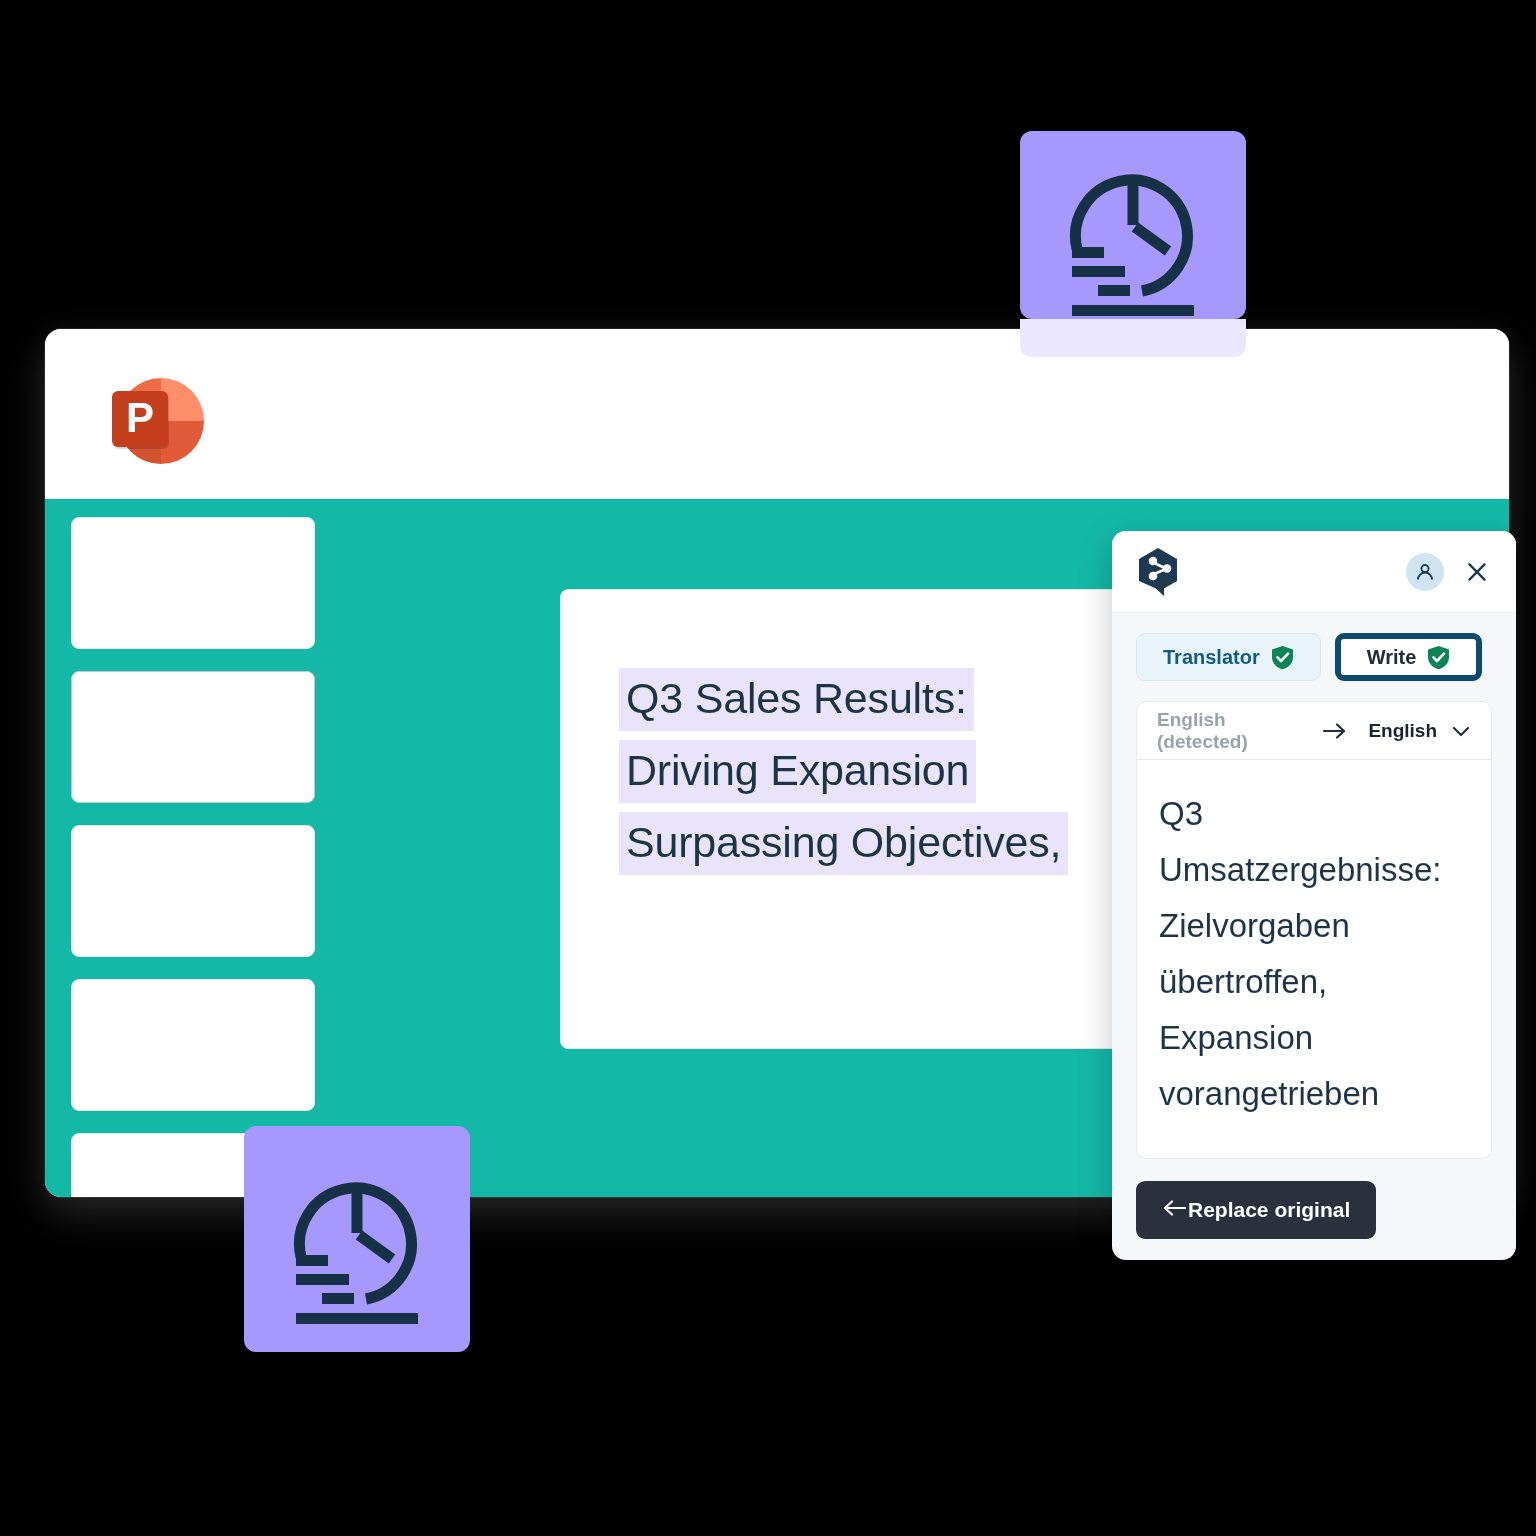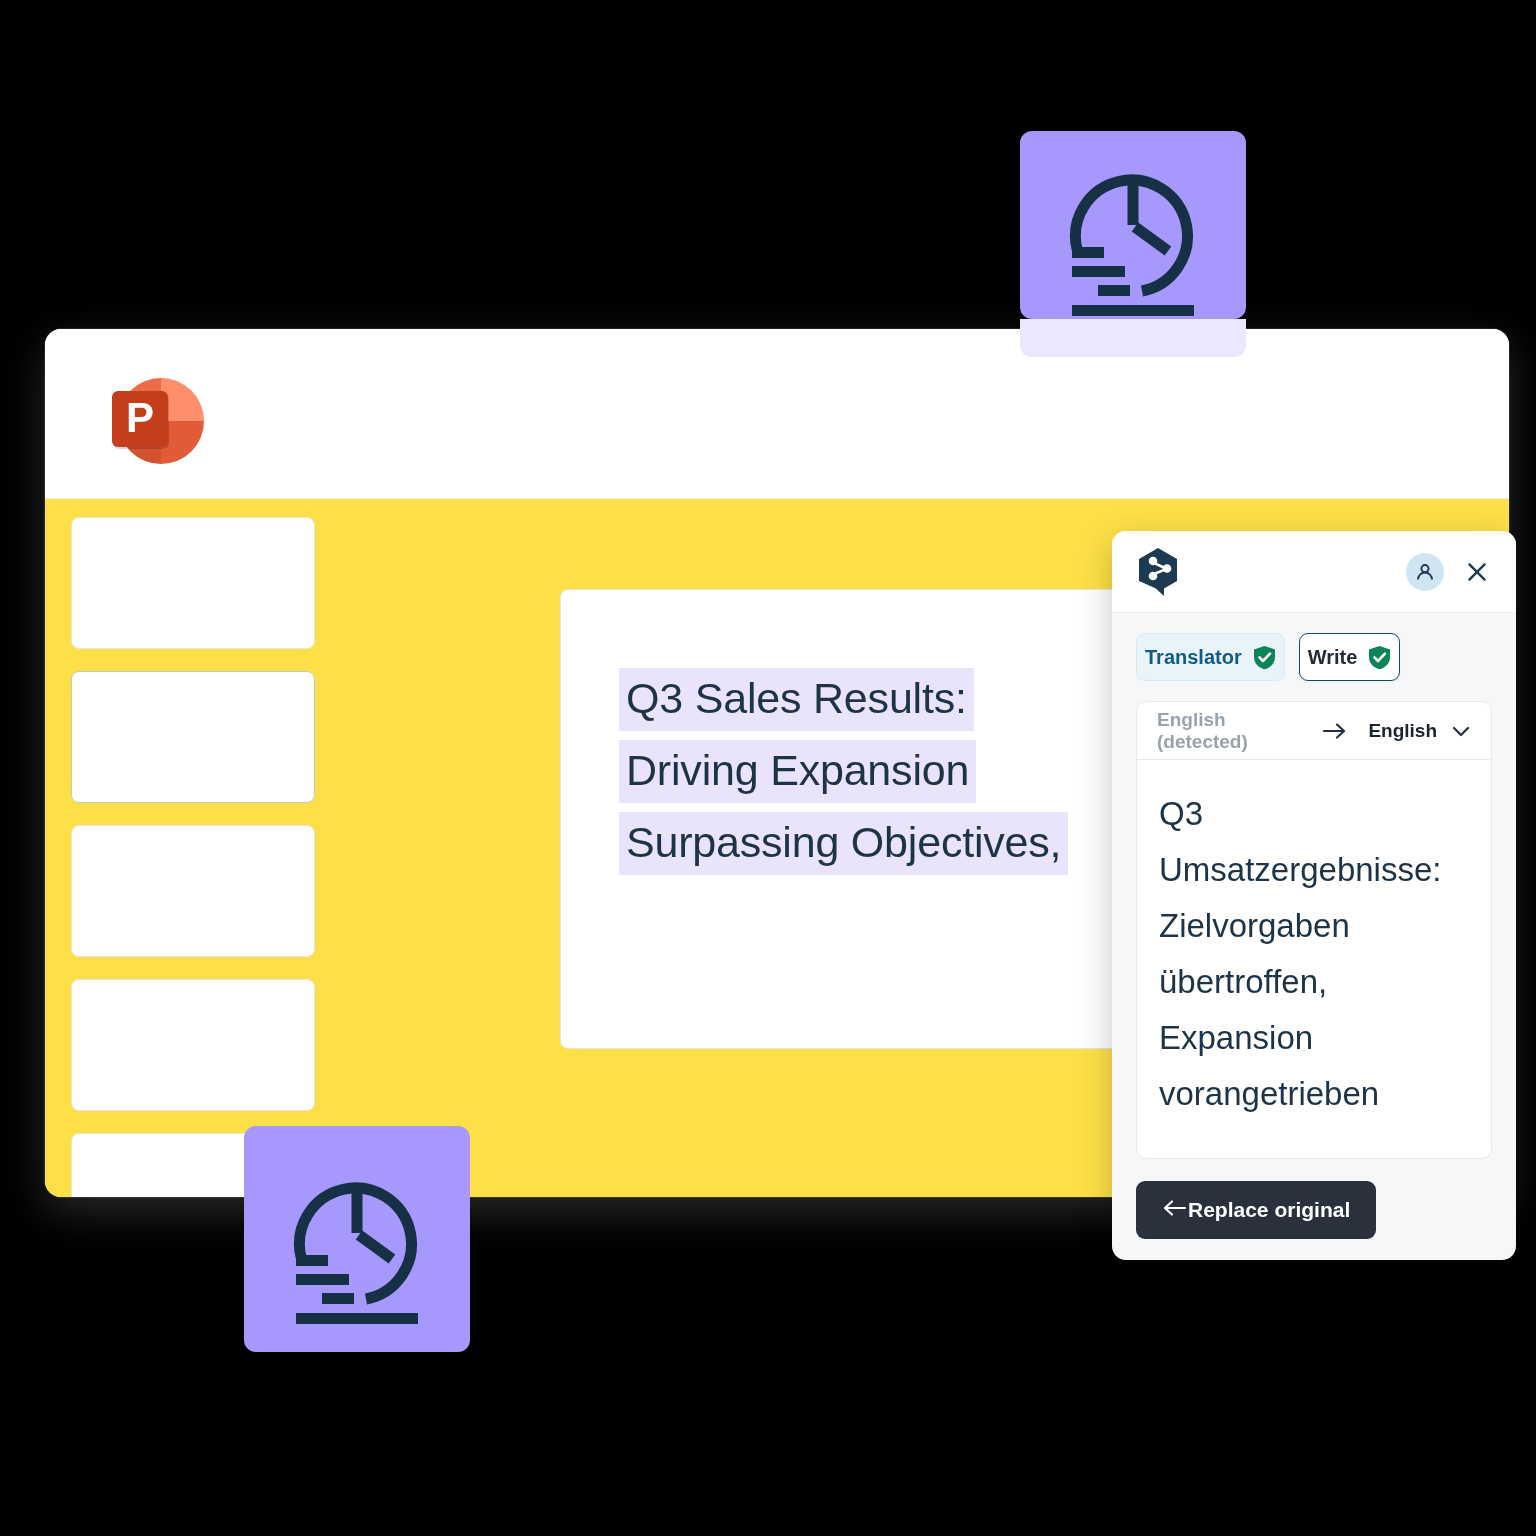--- a/index.html
+++ b/index.html
@@ -32,21 +32,21 @@
   
   .ppt-logo {
     position: absolute; left: 60px; top: 42px;
     width: 102px; height: 100px;
   }
 
   
   .workspace {
     position: relative;
     height: 698px;
-    background: #fde047;
+    background: #14b8a6;
     display: flex;
   }
   .thumb-rail {
     width: 300px;
     padding: 18px 0 0 26px;
     display: flex; flex-direction: column; gap: 22px;
     flex-shrink: 0;
   }
   .thumb {
     width: 244px; height: 132px;
@@ -124,33 +124,33 @@
     margin-right: 18px;
   }
   .close-btn {
     width: 30px; height: 30px;
     display: flex; align-items: center; justify-content: center;
   }
 
   .tab-row { display: flex; gap: 14px; padding: 20px 24px 0 24px; }
   .tab {
     display: flex; align-items: center; gap: 11px;
-    height: 48px; padding: 0 8px;
+    height: 48px; padding: 0 26px;
     border-radius: 9px;
     font-size: 20px; font-weight: 700;
   }
   .tab.active {
     background: #e8f3fa;
     color: #125b86;
     border: 1px solid #d7e9f4;
   }
   .tab.inactive {
     background: #ffffff;
     color: #242c38;
-    border: 1px solid #0c4a6e;
+    border: 6px solid #0c4a6e;
     box-shadow: 0 1px 2px rgba(0,0,0,0.05);
   }
   .shield { width: 23px; height: 25px; flex-shrink: 0; }
 
   .lang-row {
     margin: 20px 24px 0 24px;
     height: 58px;
     background: #ffffff;
     border: 1px solid #e6e9ec;
     border-radius: 10px 10px 0 0;

